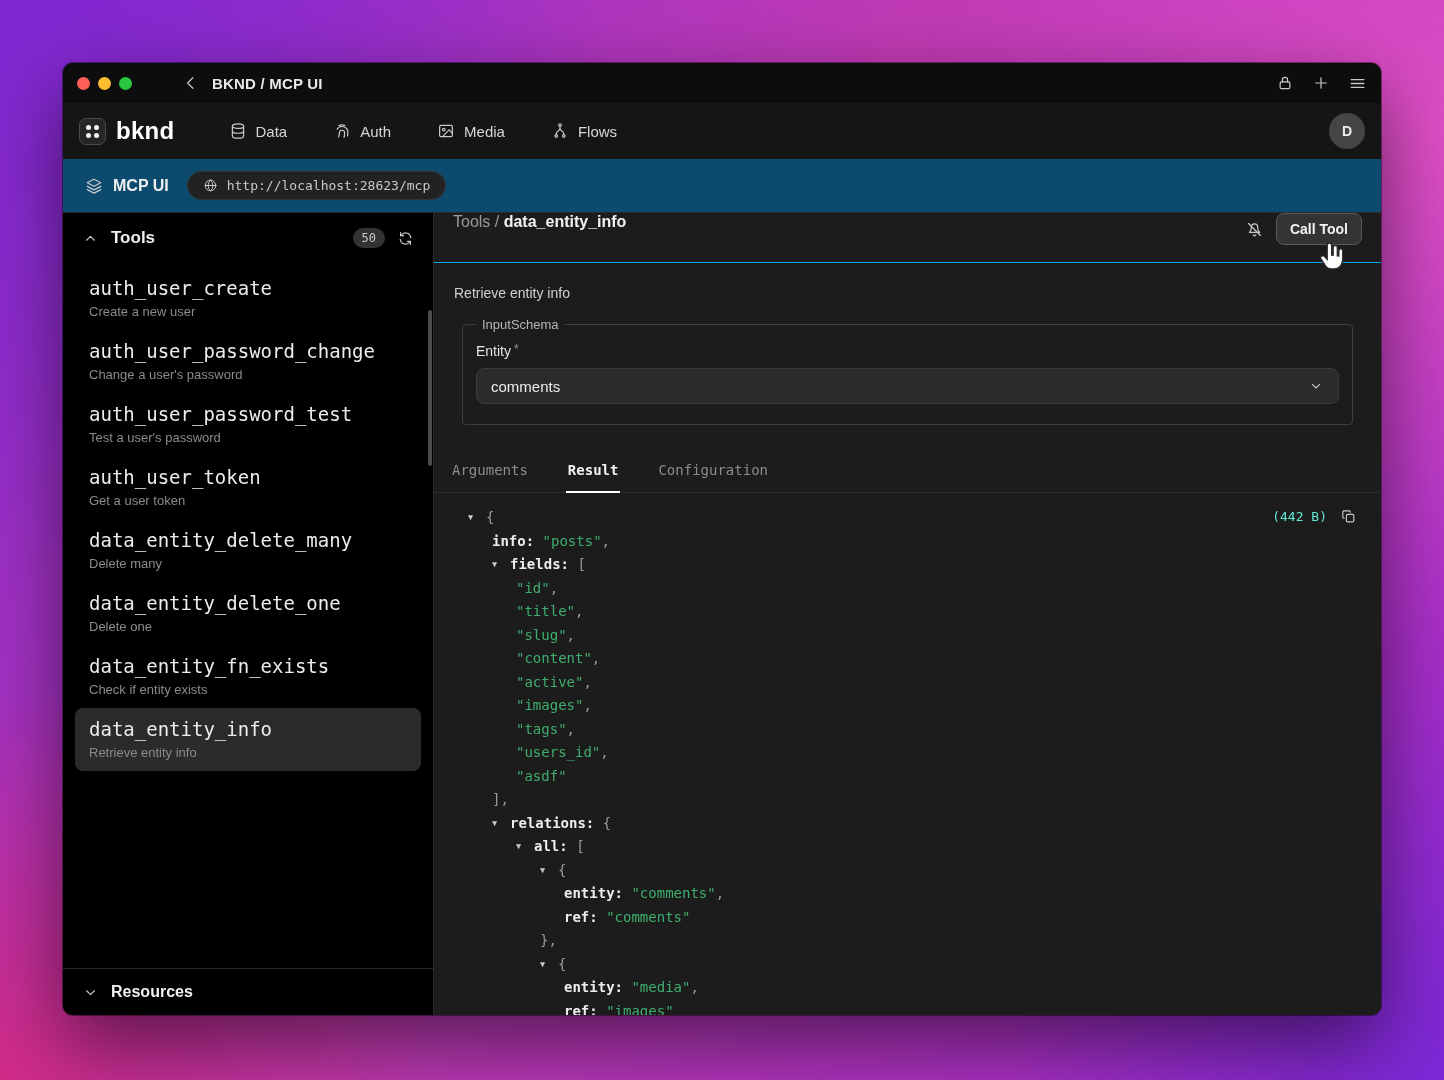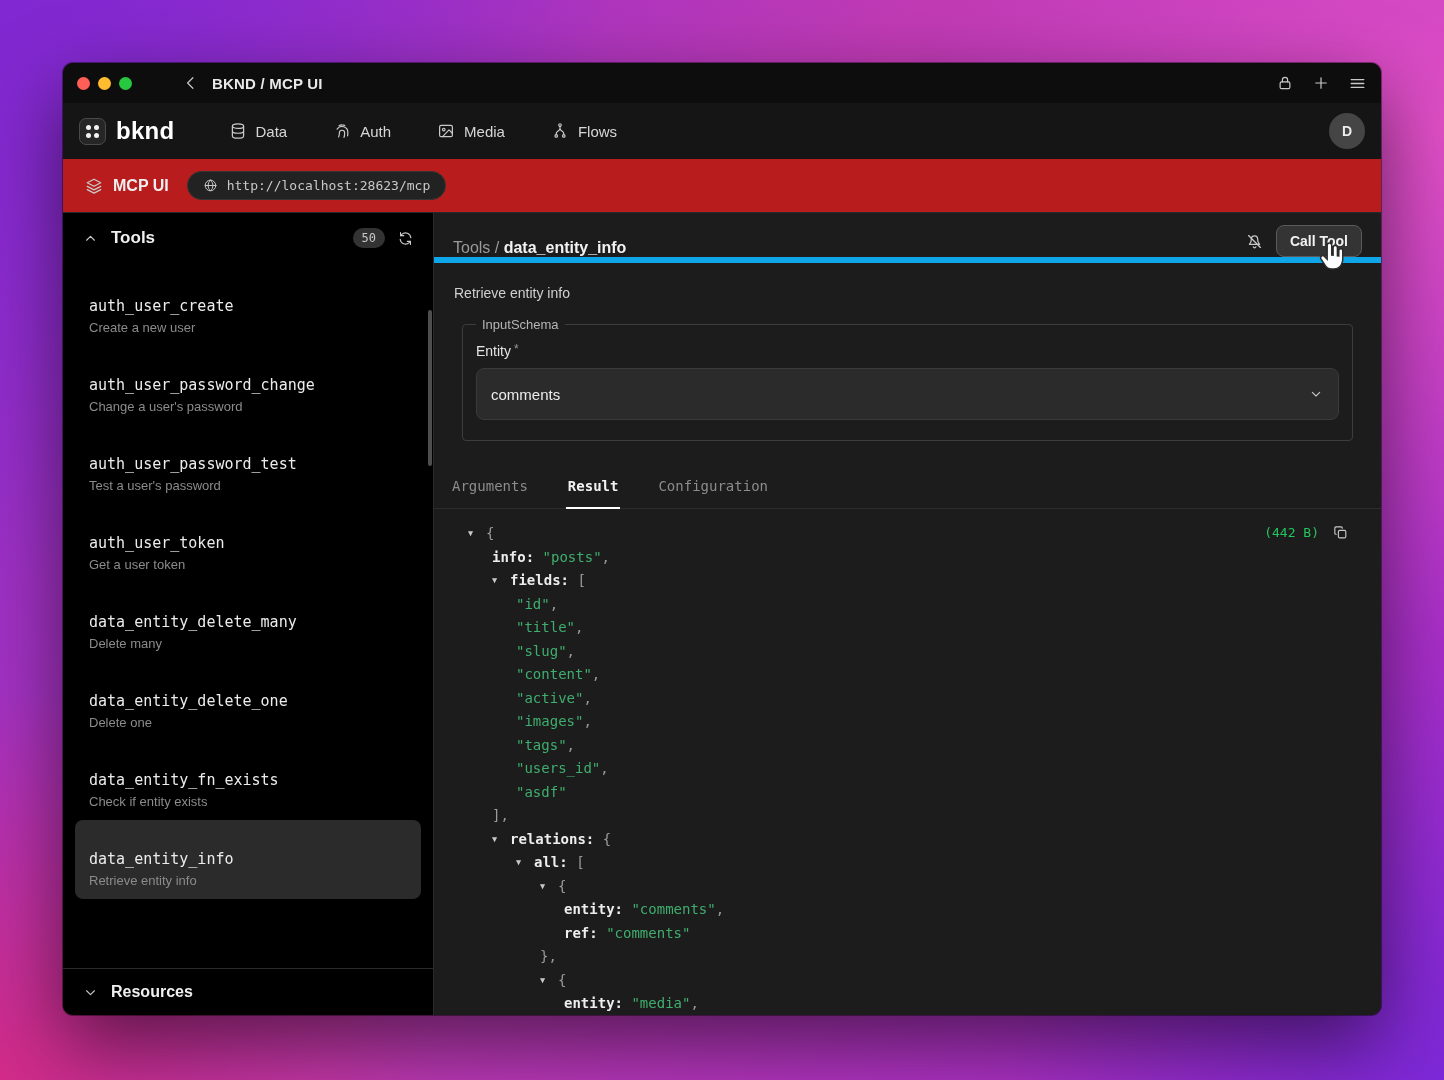--- a/index.html
+++ b/index.html
@@ -37,72 +37,72 @@
   .logo-mark { width:27px; height:27px; border-radius:7px; background:#262626; border:1px solid #4a4a4a;
     display:grid; grid-template-columns:1fr 1fr; gap:3px; padding:6px; }
   .logo-mark i { width:5px; height:5px; background:#f2f2f2; border-radius:50%; }
   .logo-text { font-size:24px; font-weight:700; color:#fff; letter-spacing:.3px; }
   .nav-items { display:flex; margin-left:54px; gap:46px; }
   .nav-item { display:flex; align-items:center; gap:9px; font-size:15px; color:#d6d6d6; cursor:default; }
   .avatar { margin-left:auto; width:36px; height:36px; border-radius:50%; background:#454545;
     color:#ececec; font-size:14px; font-weight:600; display:flex; align-items:center; justify-content:center; }
 
   
-  .subheader { flex:0 0 54px; background:#b91c1c; border-bottom:1px solid #2a2a2a;
+  .subheader { flex:0 0 54px; background:#0c4a6e; border-bottom:1px solid #2a2a2a;
     display:flex; align-items:center; padding:0 22px; gap:18px; }
   .subheader-title { display:flex; align-items:center; gap:10px; font-size:16px; font-weight:700; color:#f0f0f0; }
   .url-chip { display:flex; align-items:center; gap:9px; background:#222; border:1px solid #343434;
     border-radius:16px; padding:6px 15px; font-family:"DejaVu Sans Mono", monospace; font-size:13px; color:#c9c9c9; }
 
   
   .content { flex:1; display:flex; min-height:0; }
 
   
   .sidebar { width:371px; flex:0 0 371px; border-right:1px solid #2a2a2a; background:#000000;
     display:flex; flex-direction:column; position:relative; }
   .sidebar-header { flex:0 0 50px; display:flex; align-items:center; gap:12px; padding:0 19px; }
   .sidebar-title { font-size:17px; font-weight:700; color:#f0f0f0; }
   .badge { margin-left:auto; background:#333; color:#c9c9c9; font-size:12px; padding:3px 9px;
     border-radius:11px; font-family:"DejaVu Sans Mono", monospace; }
   .tool-list { flex:1; overflow:hidden; padding:4px 12px 0 12px; }
   .tool-item { padding:10px 14px 11px; border-radius:8px; cursor:default; }
   .tool-item.selected { background:#2b2b2b; }
-  .tool-name { font-family:"DejaVu Sans Mono", monospace; font-size:15px; color:#ececec; margin-bottom:5px;margin-top:20px; }
+  .tool-name { font-family:"DejaVu Sans Mono", monospace; font-size:19px; color:#ececec; margin-bottom:5px; }
   .tool-desc { font-size:13px; color:#8b8b8b; }
   .resources-row { flex:0 0 47px; border-top:1px solid #2a2a2a; display:flex; align-items:center; gap:12px; padding:0 19px; }
   .resources-title { font-size:16px; font-weight:700; color:#f0f0f0; }
   .scroll-thumb { position:absolute; right:1px; top:97px; width:4px; height:156px; background:#4d4d4d; border-radius:2px; }
 
   
   .main { flex:1; min-width:0; background:#1c1c1c; display:flex; flex-direction:column; }
-  .main-header { flex:0 0 50px; border-bottom:6px solid #0ea5e9; display:flex; align-items:flex-end; padding:0 19px; }
+  .main-header { flex:0 0 50px; border-bottom:1px solid #0ea5e9; display:flex; align-items:flex-start; padding:0 19px; }
   .breadcrumb { font-size:16px; color:#9a9a9a; }
   .breadcrumb .crumb-current { color:#f2f2f2; font-weight:700; }
   .main-actions { margin-left:auto; display:flex; align-items:center; gap:12px; }
   .call-tool-btn { background:#343434; border:1px solid #5b5b5b; color:#f2f2f2; border-radius:8px;
     padding:7px 13px; font-size:14px; font-weight:600; font-family:"Liberation Sans", sans-serif; cursor:pointer; }
 
   .main-body { flex:1; min-height:0; display:flex; flex-direction:column; }
   .description { padding:22px 20px 0; font-size:14px; color:#d0d0d0; }
   fieldset.schema { margin:16px 28px 0; border:1px solid #3d3d3d; border-radius:4px; padding:4px 13px 20px; }
   fieldset.schema legend { font-size:13px; color:#b5b5b5; padding:0 6px; margin-left:0; }
   .entity-label { font-size:14px; color:#e4e4e4; margin:6px 0 9px; }
   .entity-label .req { color:#9a9a9a; font-size:12px; vertical-align:3px; margin-left:3px; }
-  .select { height:52px; background:#2b2b2b; border:1px solid #3a3a3a; border-radius:8px;
+  .select { height:36px; background:#2b2b2b; border:1px solid #3a3a3a; border-radius:8px;
     display:flex; align-items:center; padding:4px 14px; font-size:15px; color:#ececec; cursor:pointer; }
   .select .chev { margin-left:auto; }
 
   .tabs { display:flex; gap:36px; padding:0 16px; margin-top:26px; border-bottom:1px solid #2c2c2c;
     font-family:"DejaVu Sans Mono", monospace; font-size:14px; }
   .tab { padding:11px 2px 13px; color:#8c8c8c; cursor:pointer; }
   .tab.active { color:#f2f2f2; border-bottom:2px solid #fff; margin-bottom:-1px; font-weight:700; }
 
   .result { flex:1; min-height:0; position:relative; overflow:hidden; padding-top:13px; }
-  .size-badge { position:absolute; top:15px; right:32px; display:flex; align-items:center; gap:13px;
-    color:#22c55e; font-family:"DejaVu Sans Mono", monospace; font-size:13px; }
+  .size-badge { position:absolute; top:15px; right:24px; display:flex; align-items:center; gap:13px;
+    color:#5eead4; font-family:"DejaVu Sans Mono", monospace; font-size:13px; }
   .code-line { font-family:"DejaVu Sans Mono", monospace; font-size:14px; line-height:23.5px; white-space:pre; }
   .tk-tri { display:inline-block; width:18px; font-size:8.5px; color:#c8c8c8; vertical-align:2px; cursor:pointer; }
   .tk-key { color:#ededed; font-weight:700; }
   .tk-str { color:#3fae6e; }
   .tk-punc { color:#9b9b9b; }
 
   .cursor { position:absolute; left:1252px; top:176px; width:34px; z-index:10; pointer-events:none; }
 </style>
 </head>
 <body>

